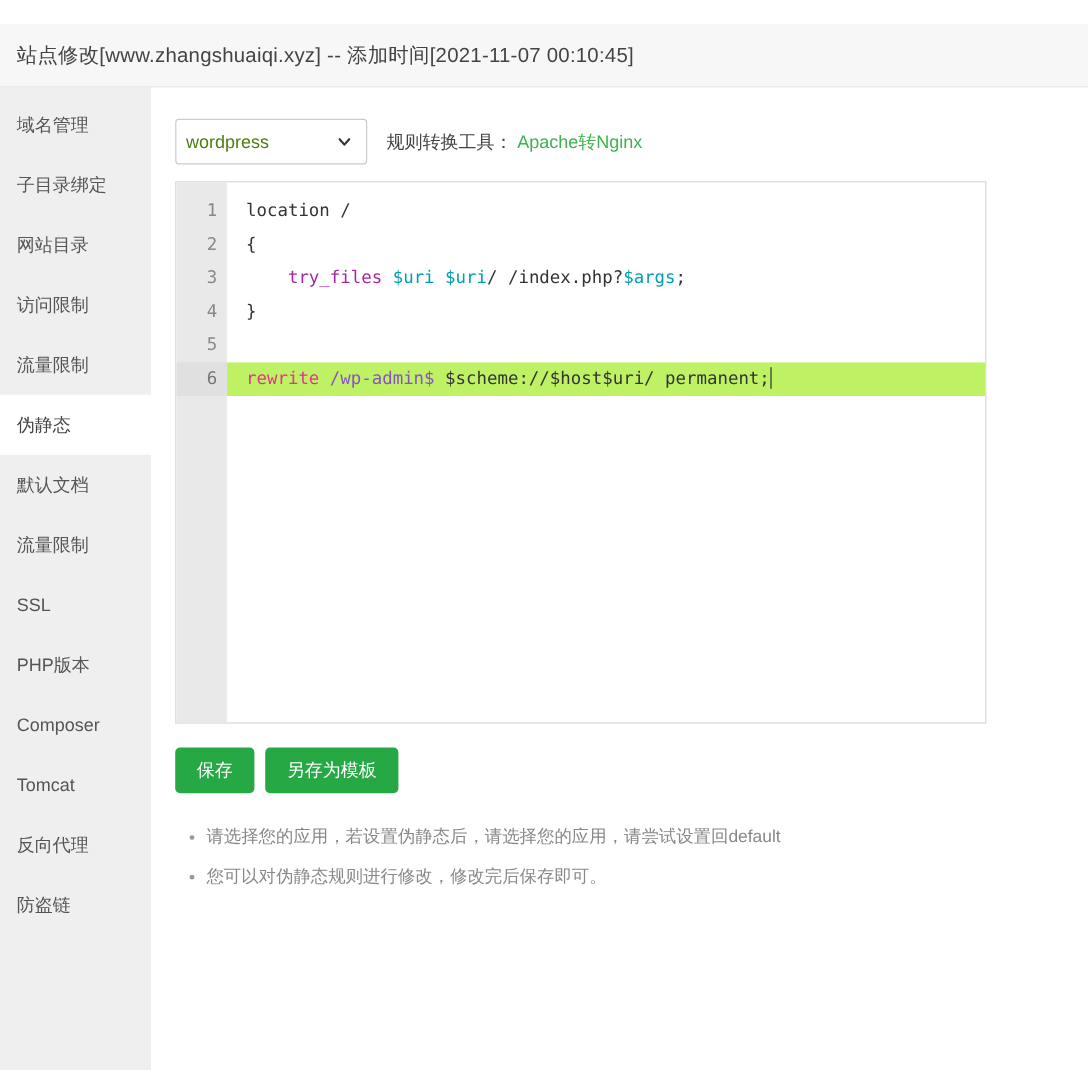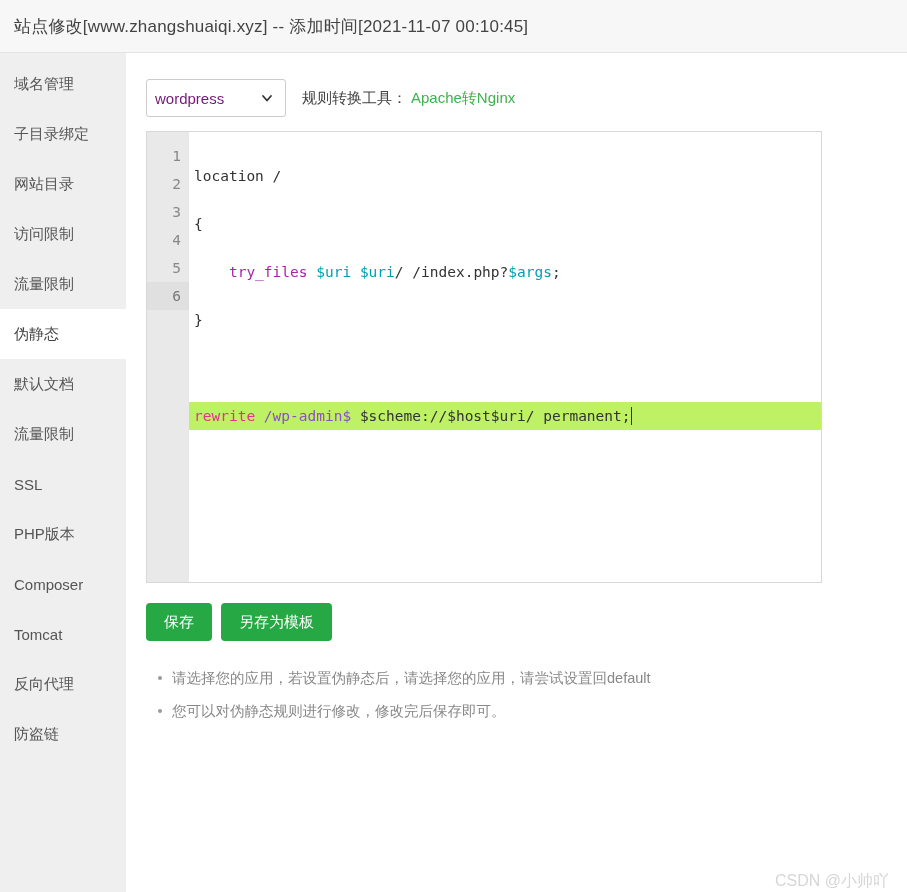--- a/index.html
+++ b/index.html
@@ -23,20 +23,21 @@
 
   
   .header {
     height: 53px;
     box-sizing: border-box;
     background: #f7f7f7;
     border-bottom: 1px solid #e3e3e3;
     display: flex;
     align-items: center;
     padding-left: 14px;
+    margin-top: 20px;
   }
   .header-title {
     font-size: 17px;
     color: #444444;
     letter-spacing: .2px;
     white-space: nowrap;
   }
 
   
   .body {
@@ -78,29 +79,29 @@
   }
 
   
   .toolbar {
     display: flex;
     align-items: center;
     height: 38px;
     margin-bottom: 14px;
   }
   .app-select {
-    width: 140px;
+    width: 160px;
     height: 38px;
     box-sizing: border-box;
     border: 1px solid #cccccc;
     border-radius: 3px;
     background: #ffffff;
     font-family: "Liberation Sans", sans-serif;
     font-size: 15px;
-    color: #701a75;
+    color: #4d7c0f;
     padding: 0 8px;
     appearance: none;
     -webkit-appearance: none;
     cursor: pointer;
   }
   .select-wrap {
     position: relative;
     display: inline-block;
   }
   .select-chev {
@@ -163,24 +164,23 @@
     flex: 1;
     padding-top: 10px;
     box-sizing: border-box;
     position: relative;
     color: #333333;
     overflow: hidden;
   }
   .code .cl {
     height: 28px;
     line-height: 28px;
-    padding-left: 5px;
+    padding-left: 16px;
     white-space: pre;
     box-sizing: border-box;
-    margin-top: 20px;
   }
   .code .cl.active {
     background: #bef264;
   }
   .tok-fn   { color: #a626a4; }
   .tok-var  { color: #00a0b0; }
   .tok-kw   { color: #e3338c; }
   .tok-path { color: #8b4fc9; }
   .tok-txt  { color: #333333; }
   .caret {

